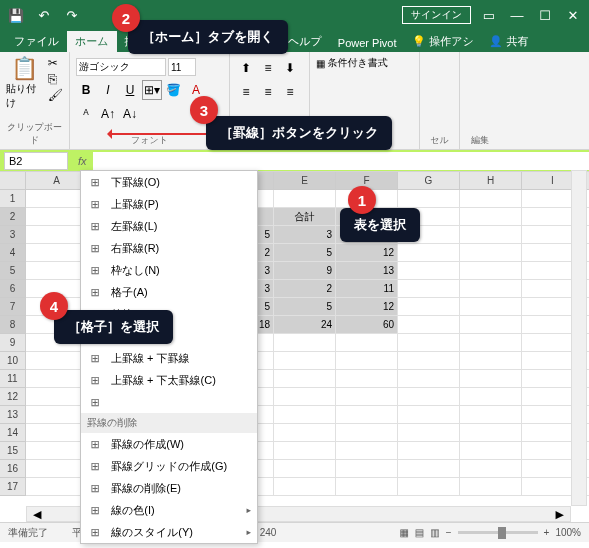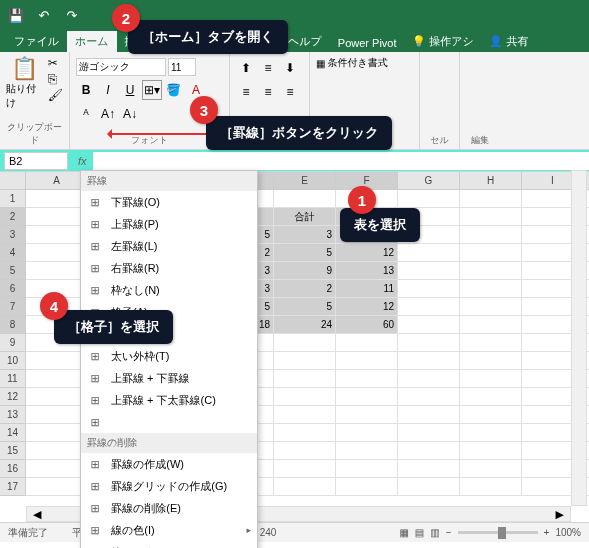--- a/index.html
+++ b/index.html
@@ -17,21 +17,21 @@
 .ribbon { height: 98px; background: #f3f3f3; border-bottom: 1px solid #d4d4d4; display: flex; position: relative; }
 .ribbon-group { border-right: 1px solid #d4d4d4; padding: 4px 6px 2px; display: flex; flex-direction: column; }
 .ribbon-label { text-align: center; font-size: 9px; color: #666; margin-top: auto; }
 .paste-btn { display: flex; flex-direction: column; align-items: center; width: 44px; }
 .clip-icons { display: flex; flex-direction: column; gap: 2px; margin-left: 4px; font-size: 12px; }
 .font-row { display: flex; gap: 2px; align-items: center; margin: 2px 0; }
 .font-sel { border: 1px solid #ccc; background: #fff; font-size: 10px; height: 18px; padding: 0 2px; }
 .btn { width: 20px; height: 20px; display: flex; align-items: center; justify-content: center; border: 1px solid transparent; font-size: 12px; }
 .chk { font-size: 10px; display: flex; align-items: center; gap: 2px; }
 
-.namebox-row { height: 22px; border-bottom: 1px solid #d4d4d4; display: flex; align-items: center; background: #5eead4; }
+.namebox-row { height: 22px; border-bottom: 1px solid #d4d4d4; display: flex; align-items: center; background: #bef264; }
 .namebox { width: 64px; border: 1px solid #ccc; height: 18px; margin: 0 4px; font-size: 11px; padding: 0 4px; }
 .fx { font-style: italic; color: #666; padding: 0 6px; }
 .formula { flex: 1; border: none; height: 18px; font-size: 11px; }
 
 .sheet-area { position: relative; height: 340px; overflow: hidden; background: #fff; }
 .col-headers { display: flex; position: absolute; top: 0; left: 0; height: 18px; }
 .corner { width: 26px; height: 18px; background: #e6e6e6; border-right: 1px solid #ccc; border-bottom: 1px solid #ccc; }
 .colh { width: 62px; height: 18px; background: #e6e6e6; border-right: 1px solid #ccc; border-bottom: 1px solid #ccc; text-align: center; font-size: 10px; color: #444; line-height: 18px; }
 .colh.sel { background: #cfcfcf; }
 .row-headers { position: absolute; top: 18px; left: 0; }
@@ -63,20 +63,27 @@
 .scroll-h { position: absolute; bottom: 26px; left: 26px; right: 18px; height: 16px; background: #f0f0f0; border: 1px solid #ddd; display:flex; align-items:center; }
 .scroll-v { position: absolute; top: 170px; right: 2px; bottom: 42px; width: 16px; background: #f0f0f0; border: 1px solid #ddd; }
 </style>
 </head>
 <body>
 
 <div class="titlebar">
   <div class="qa-btn">💾</div>
   <div class="qa-btn">↶</div>
   <div class="qa-btn">↷</div>
+  <div class="right">
+    <div class="signin">サインイン</div>
+    <div class="qa-btn">▭</div>
+    <div class="qa-btn">—</div>
+    <div class="qa-btn">☐</div>
+    <div class="qa-btn">✕</div>
+  </div>
 </div>
 
 <div class="tabs">
   <div class="tab">ファイル</div>
   <div class="tab active">ホーム</div>
   <div class="tab">挿入</div>
   <div class="tab">データ</div>
   <div class="tab">校閲</div>
   <div class="tab">表示</div>
   <div class="tab">ヘルプ</div>
@@ -390,21 +397,20 @@
         <div class="cell"></div>
         <div class="cell"></div>
         <div class="cell"></div>
         <div class="cell"></div>
         <div class="cell"></div>
       </div>
     </div>
 </div>
 
 <div class="dropdown">
-  <div class="dd-title">罫線</div>
   <div id="dd1">
       <div class="dd-item">
         <span class="dd-icon">⊞</span>
         <span>下罫線(O)</span>
       </div>
       <div class="dd-item">
         <span class="dd-icon">⊞</span>
         <span>上罫線(P)</span>
       </div>
       <div class="dd-item">

